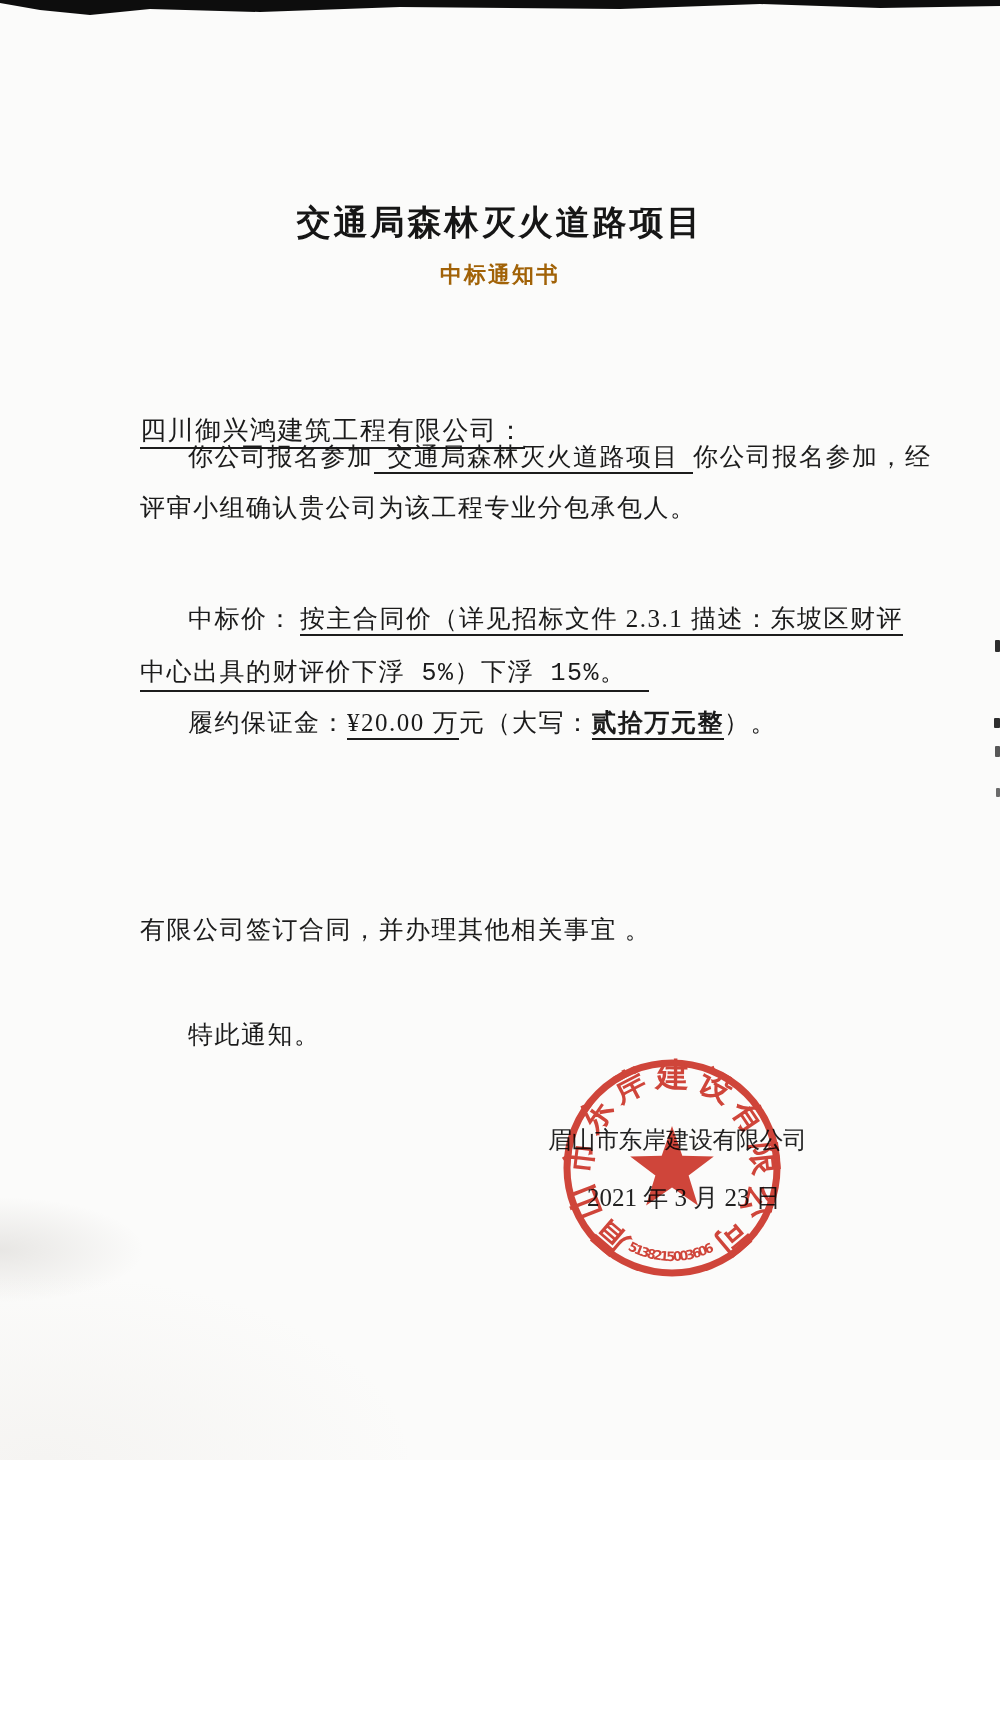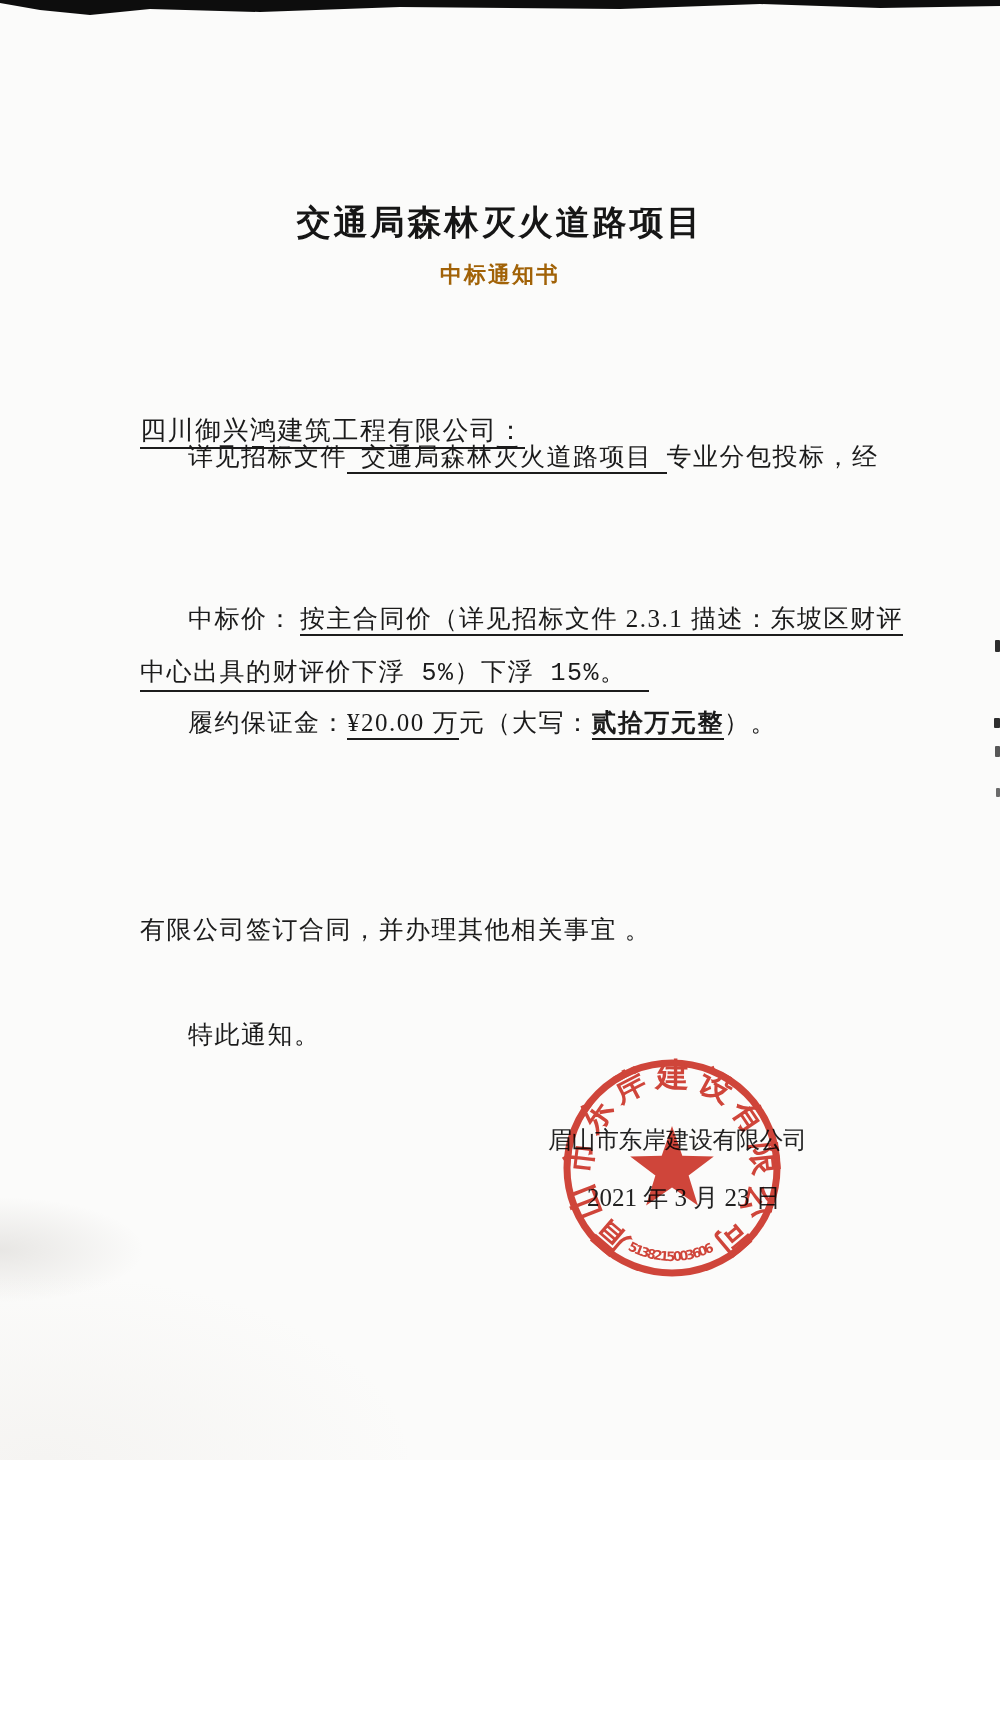--- a/index.html
+++ b/index.html
@@ -64,22 +64,23 @@
   <div class="shade2"></div>
 
   <div class="title1">交通局森林灭火道路项目</div>
   <div class="title2">中标通知书</div>
 
   <div class="doc-line" style="top:383px; left:140px; font-size:26px;margin-top:30px;">
     <span class="u">四川御兴鸿建筑工程有限公司：</span>
   </div>
 
   <div class="doc-line indent" style="top:440px; left:140px;">
-    <span>详见招标文件</span><span class="u pad">交通局森林灭火道路项目</span><span>专业分包投标，经</span>
+    <span>你公司报名参加</span><span class="u pad">交通局森林灭火道路项目</span><span>你公司报名参加，经</span>
   </div>
+  <div class="doc-line" style="top:491px; left:140px;">评审小组确认贵公司为该工程专业分包承包人。</div>
 
   <div class="doc-line indent" style="top:602px; left:140px;">
     <span>中标价：</span><span class="u" style="margin-left:6px;">按主合同价（详见招标文件 2.3.1 描述：东坡区财评</span>
   </div>
   <div class="doc-line" style="top:655px; left:140px;">
     <span class="u" style="padding-right:22px;font-family:Liberation Mono, monospace;">中心出具的财评价下浮 5%）下浮 15%。</span>
   </div>
 
   <div class="doc-line indent" style="top:706px; left:140px;">
     <span>履约保证金：</span><span class="u">¥20.00 万</span><span>元（大写：</span><span class="u bold">贰拾万元整</span><span>）。</span>

